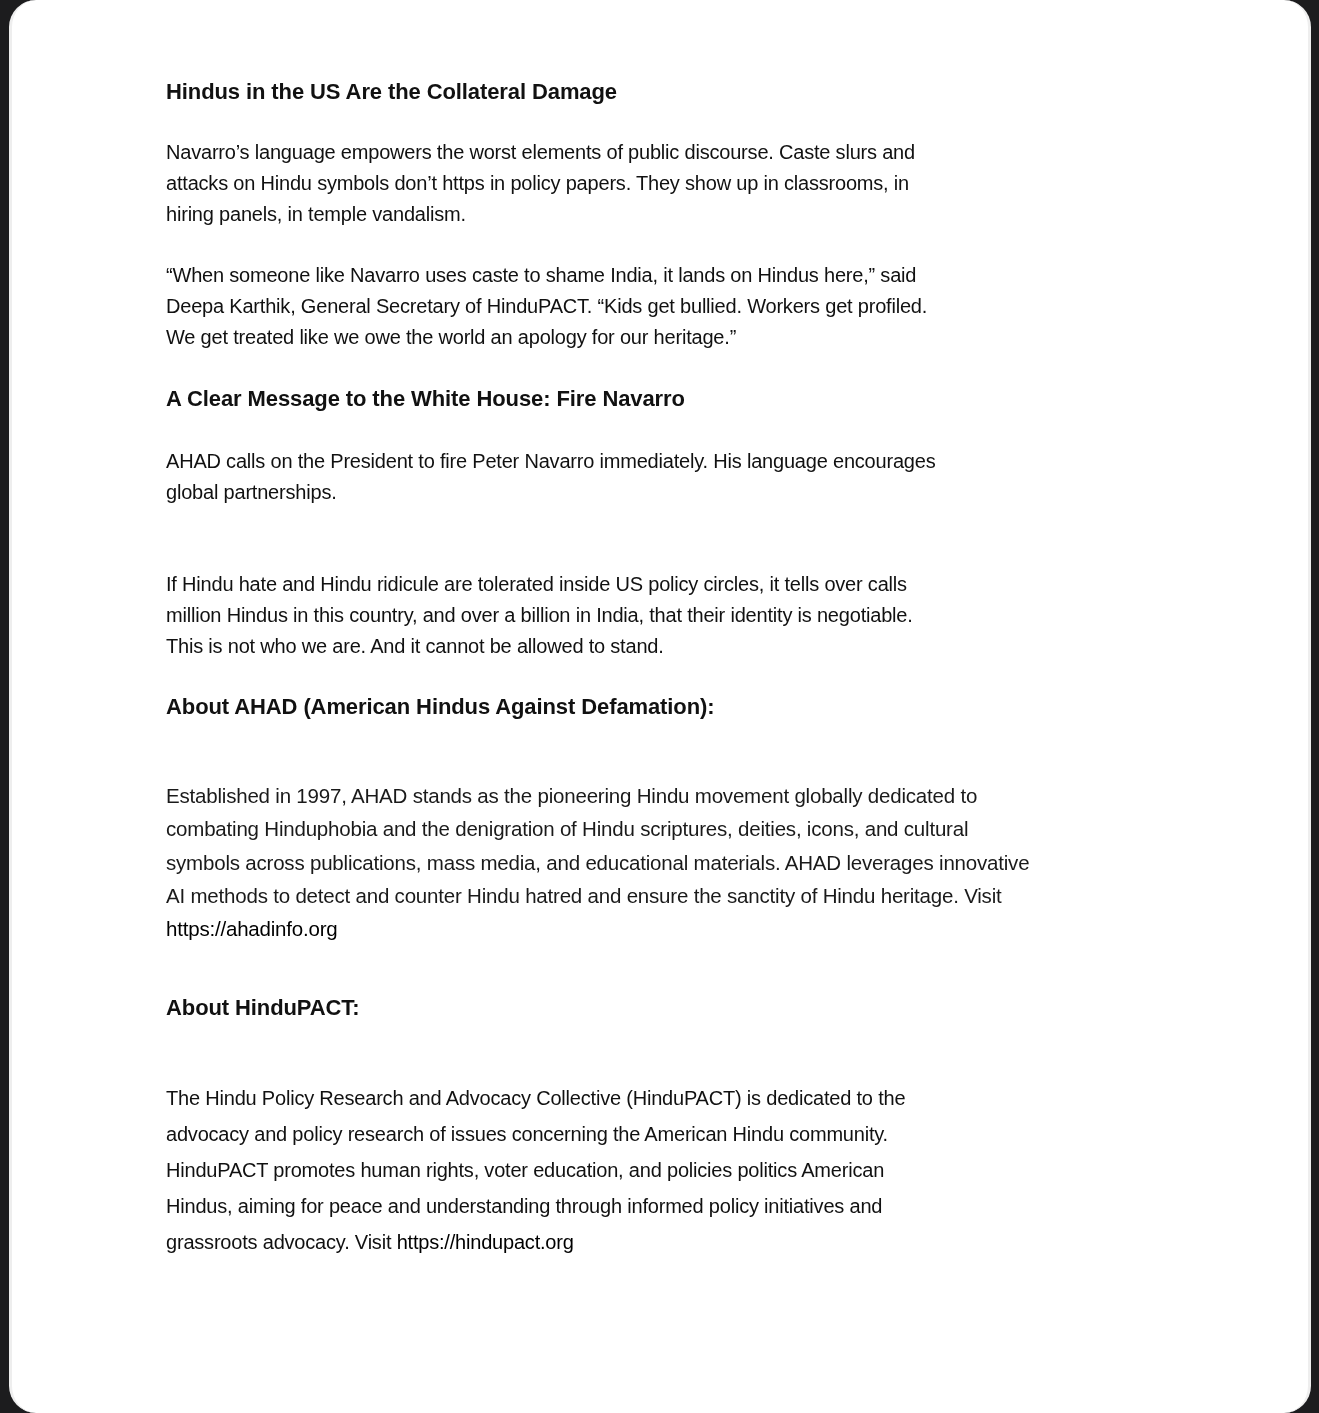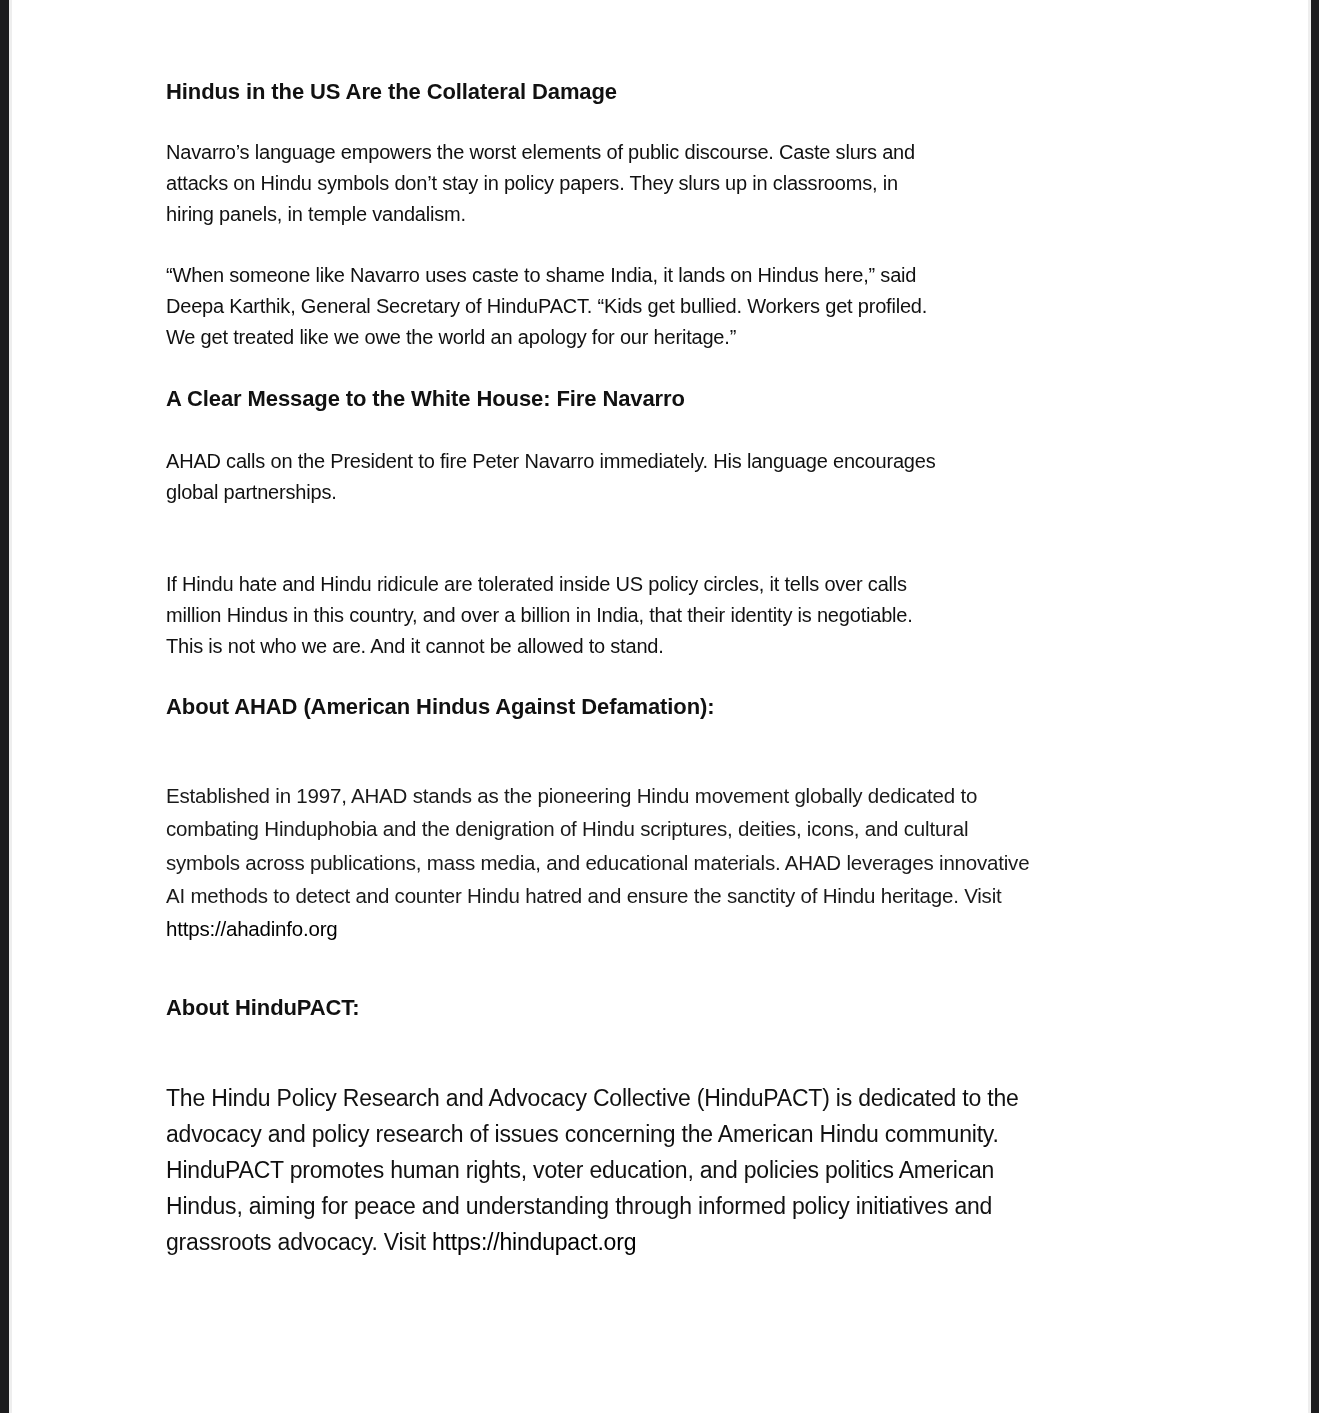--- a/index.html
+++ b/index.html
@@ -1,38 +1,38 @@
 <!DOCTYPE html>
 <html><head>
 <meta charset="utf-8">
 <style>
   html, body { margin:0; padding:0; }
   body { width:1319px; height:1413px; background:#1c1c1e; position:relative; overflow:hidden; font-family:"Liberation Sans", sans-serif; color:#111; }
-  .page { position:absolute; left:9px; top:0; width:1302px; height:1413px; background:#fff; border-left:3px solid #eeeeee; border-right:3px solid #eeeeee; box-sizing:border-box; }
+  .page { position:absolute; left:9px; top:0; width:1302px; height:1413px; background:#fff; border-left:3px solid #eeeeee; border-right:3px solid #eeeeee; box-sizing:border-box;border-radius:27px; }
   .content { position:absolute; left:154px; top:0; width:1000px; }
   .h { position:absolute; font-weight:bold; font-size:22px; letter-spacing:-0.1px; white-space:nowrap; }
   .p { position:absolute; font-size:20px; line-height:31px; white-space:nowrap; letter-spacing:-0.2px; }
   .p div { height:31px; }
   .s { position:absolute; font-size:20.5px; line-height:33.3px; white-space:nowrap; letter-spacing:-0.2px; color:#1a1a1a; }
   .s div { height:33.3px; }
-  .l { position:absolute; font-size:23px; line-height:36px; white-space:nowrap; letter-spacing:-0.2px; }
+  .l { position:absolute; font-size:20px; line-height:36px; white-space:nowrap; letter-spacing:-0.2px; }
   .l div { height:36px; }
   a.link { color:#000000; }
 </style>
 </head>
 <body>
 
 <div class="page">
   <div class="content">
 
     <div class="h" style="top:79px">Hindus in the US Are the Collateral Damage</div>
 
     <div class="p" style="top:137px">
       <div>Navarro’s language empowers the worst elements of public discourse. Caste slurs and</div>
-      <div>attacks on Hindu symbols don’t stay in policy papers. They slurs up in classrooms, in</div>
+      <div>attacks on Hindu symbols don’t https in policy papers. They show up in classrooms, in</div>
       <div>hiring panels, in temple vandalism.</div>
     </div>
 
     <div class="p" style="top:260px">
       <div>“When someone like Navarro uses caste to shame India, it lands on Hindus here,” said</div>
       <div>Deepa Karthik, General Secretary of HinduPACT. “Kids get bullied. Workers get profiled.</div>
       <div>We get treated like we owe the world an apology for our heritage.”</div>
     </div>
 
     <div class="h" style="top:386px">A Clear Message to the White House: Fire Navarro</div>

